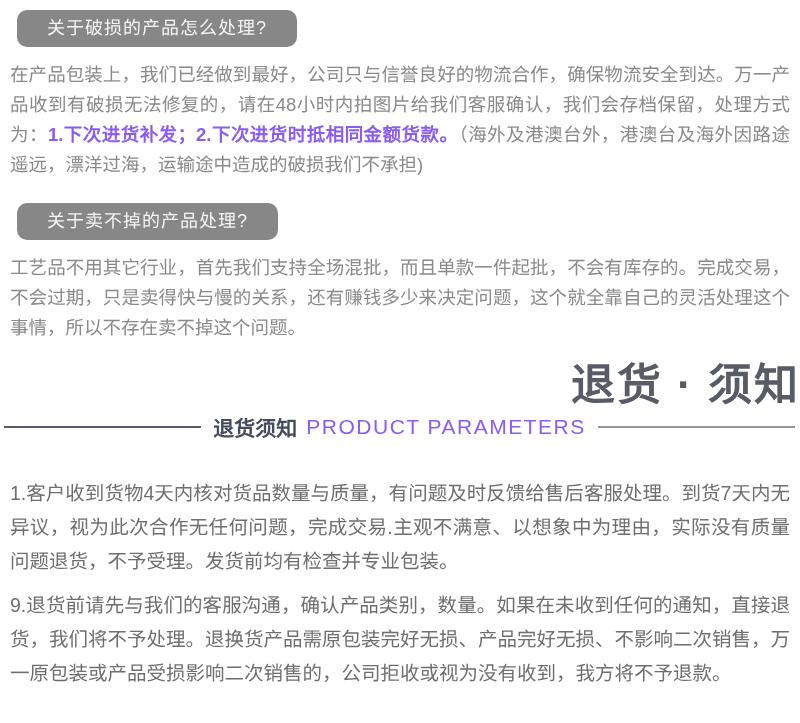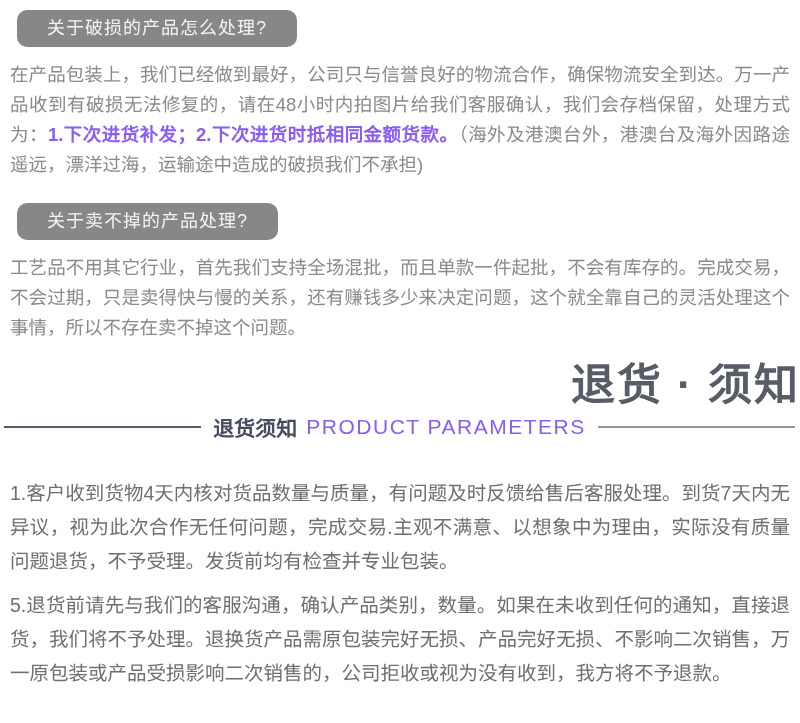--- a/index.html
+++ b/index.html
@@ -119,16 +119,16 @@
     <div class="banner-subtitle">
       <span class="rule rule-left"></span>
       <span class="subtitle-cn">退货须知</span>
       <span class="subtitle-en">PRODUCT PARAMETERS</span>
       <span class="rule rule-right"></span>
     </div>
   </section>
 
   <section class="notice">
     <p>1.客户收到货物4天内核对货品数量与质量，有问题及时反馈给售后客服处理。到货7天内无异议，视为此次合作无任何问题，完成交易.主观不满意、以想象中为理由，实际没有质量问题退货，不予受理。发货前均有检查并专业包装。</p>
-    <p>5.退货前请先与我们的客服沟通，确认产品类别，数量。如果在未收到任何的通知，直接退货，我们将不予处理。退换货产品需原包装完好无损、产品完好无损、不影响二次销售，万一原包装或产品受损影响二次销售的，公司拒收或视为没有收到，我方将不予退款。</p>
+    <p>9.退货前请先与我们的客服沟通，确认产品类别，数量。如果在未收到任何的通知，直接退货，我们将不予处理。退换货产品需原包装完好无损、产品完好无损、不影响二次销售，万一原包装或产品受损影响二次销售的，公司拒收或视为没有收到，我方将不予退款。</p>
   </section>
 
 </div>
 
 </body></html>

